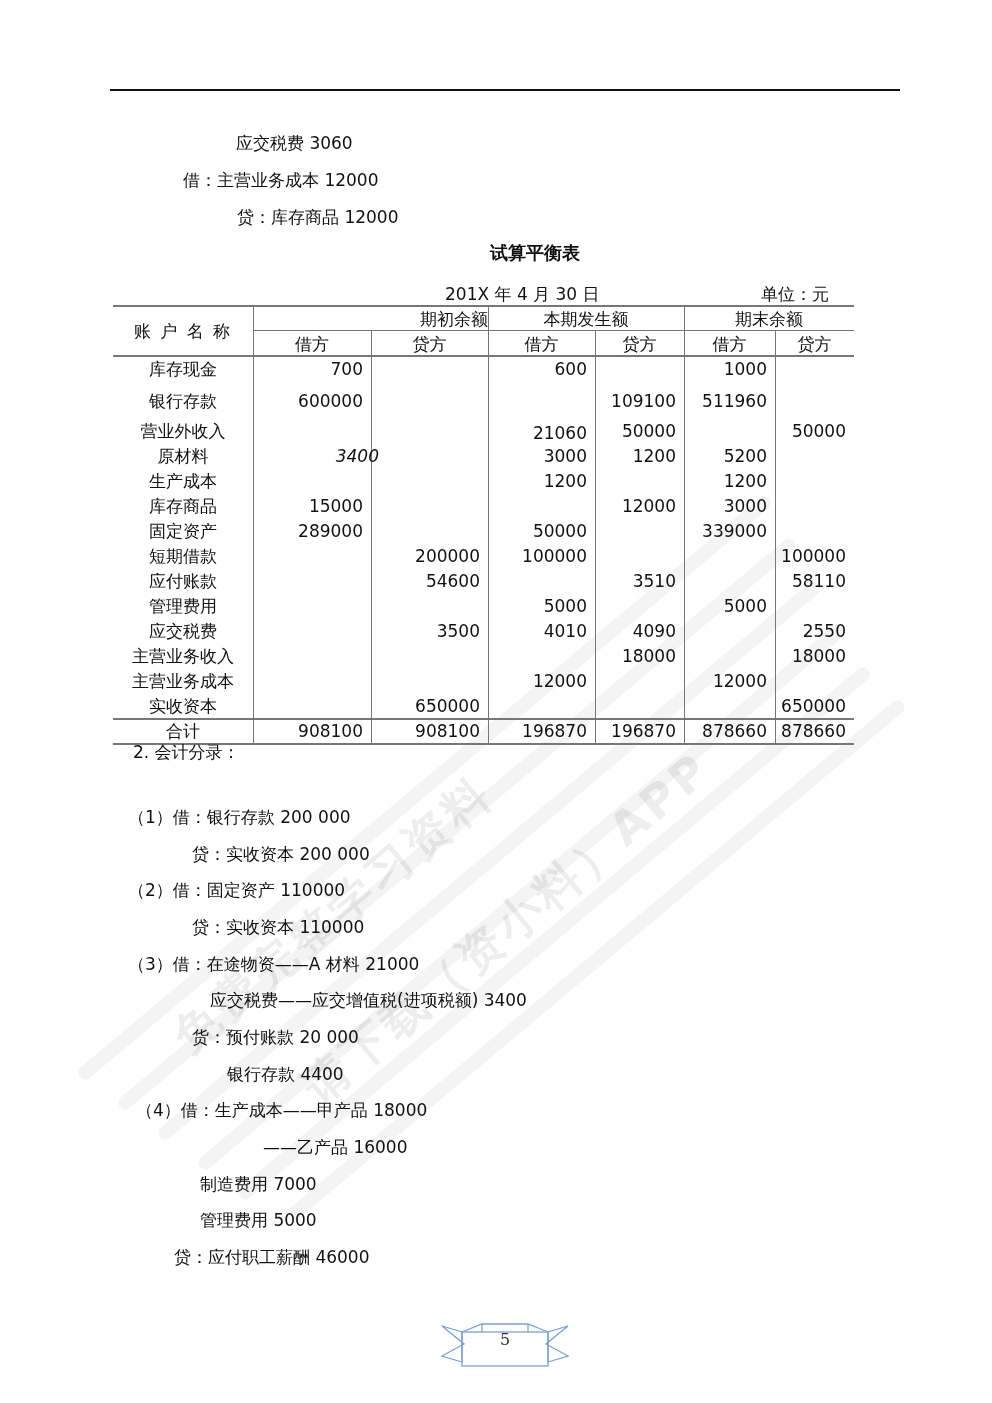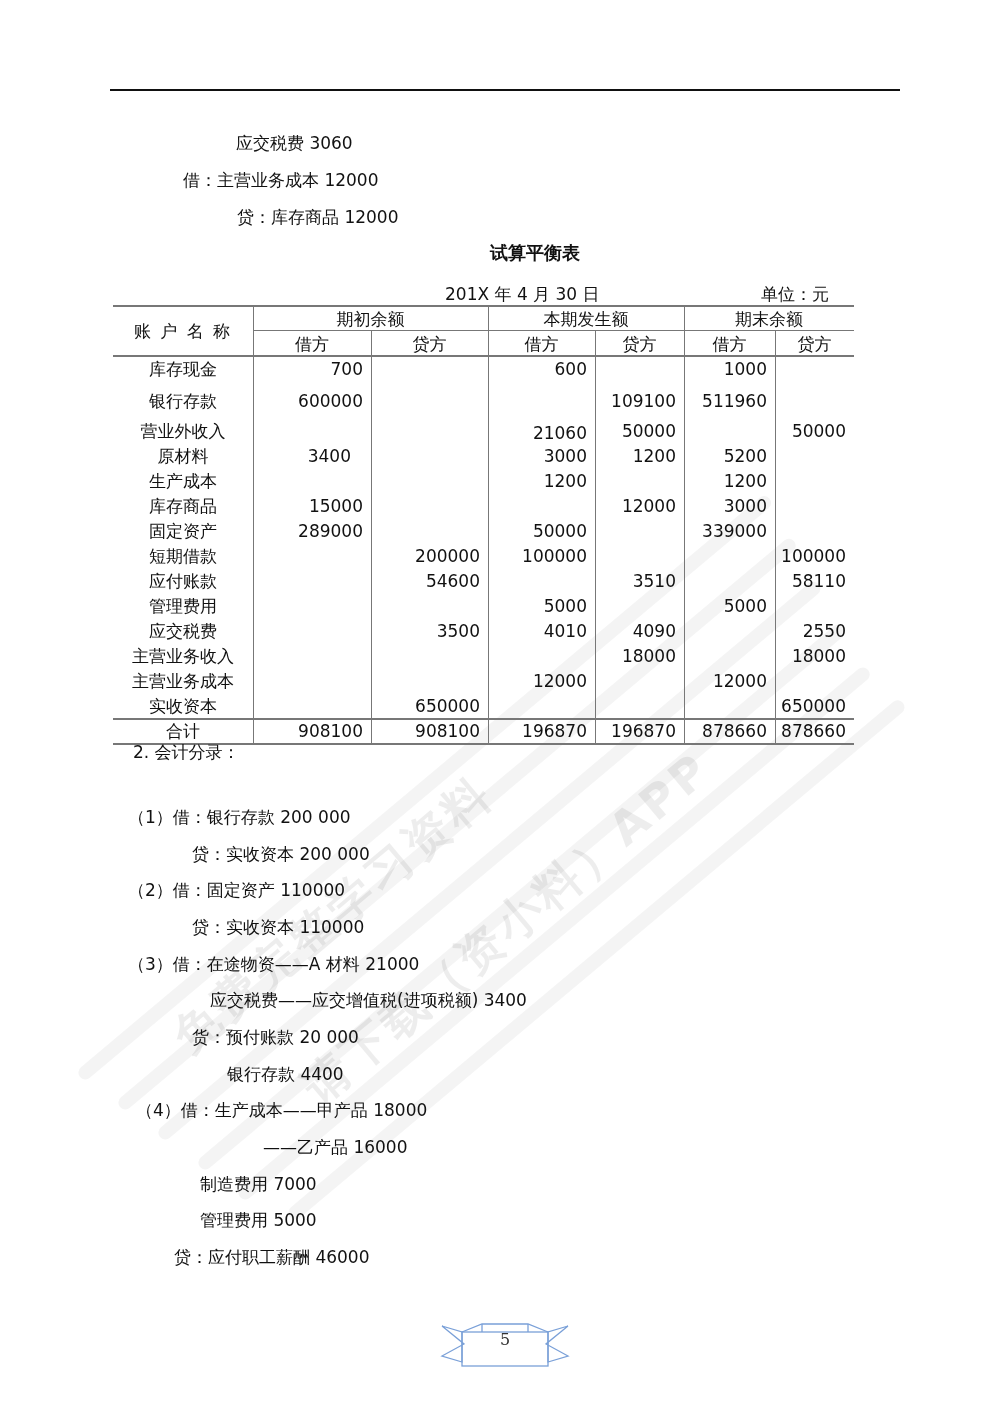--- a/index.html
+++ b/index.html
@@ -64,21 +64,21 @@
     <div class="hl" style="left:0; top:438px; width:741px;"></div>
 
     <div class="vl" style="left:140px; top:0; height:439px;"></div>
     <div class="vl" style="left:258px; top:25px; height:414px;"></div>
     <div class="vl" style="left:375px; top:0; height:439px;"></div>
     <div class="vl" style="left:482px; top:25px; height:414px;"></div>
     <div class="vl" style="left:571px; top:0; height:439px;"></div>
     <div class="vl" style="left:662px; top:25px; height:414px;"></div>
 
     <div class="cell c-name" style="left:0; width:140px; top:15px; letter-spacing:2px;">账 户 名 称</div>
-    <div class="cell c-name" style="left:140px; width:235px; top:3px;">期初余额</div>
+    <div class="cell c-name" style="left:140px; width:235px; top:3px;text-align:right;">期初余额</div>
     <div class="cell c-name" style="left:375px; width:196px; top:3px;">本期发生额</div>
     <div class="cell c-name" style="left:571px; width:170px; top:3px;">期末余额</div>
 
     <div class="cell c-name" style="left:140px; width:118px; top:28px;">借方</div>
     <div class="cell c-name" style="left:258px; width:117px; top:28px;">贷方</div>
     <div class="cell c-name" style="left:375px; width:107px; top:28px;">借方</div>
     <div class="cell c-name" style="left:482px; width:89px; top:28px;">贷方</div>
     <div class="cell c-name" style="left:571px; width:91px; top:28px;">借方</div>
     <div class="cell c-name" style="left:662px; width:79px; top:28px;">贷方</div>
 
@@ -98,21 +98,21 @@
         <div class="cell c-num" style="left: 571px; width: 83px; top: 85px;">511960</div>
         <div class="cell c-num" style="left: 662px; width: 71px; top: 85px;"></div>
         <div class="cell c-name" style="left: 0px; width: 140px; top: 115px;">营业外收入</div>
         <div class="cell c-num" style="left: 140px; width: 110px; top: 115px;"></div>
         <div class="cell c-num" style="left: 258px; width: 109px; top: 115px;"></div>
         <div class="cell c-num" style="left: 375px; width: 99px; top: 115px;"></div>
         <div class="cell c-num" style="left: 482px; width: 81px; top: 115px;">50000</div>
         <div class="cell c-num" style="left: 571px; width: 83px; top: 115px;"></div>
         <div class="cell c-num" style="left: 662px; width: 71px; top: 115px;">50000</div>
         <div class="cell c-name" style="left: 0px; width: 140px; top: 140px;">原材料</div>
-        <div class="cell c-num" style="left: 128px; width: 110px; top: 140px;">3400</div>
+        <div class="cell c-num" style="left: 156px; width: 110px; top: 140px; font-style: italic;">3400</div>
         <div class="cell c-num" style="left: 258px; width: 109px; top: 140px;"></div>
         <div class="cell c-num" style="left: 375px; width: 99px; top: 140px;">3000</div>
         <div class="cell c-num" style="left: 482px; width: 81px; top: 140px;">1200</div>
         <div class="cell c-num" style="left: 571px; width: 83px; top: 140px; padding-left: 16px;">5200</div>
         <div class="cell c-num" style="left: 662px; width: 71px; top: 140px;"></div>
         <div class="cell c-name" style="left: 0px; width: 140px; top: 165px;">生产成本</div>
         <div class="cell c-num" style="left: 140px; width: 110px; top: 165px;"></div>
         <div class="cell c-num" style="left: 258px; width: 109px; top: 165px;"></div>
         <div class="cell c-num" style="left: 375px; width: 99px; top: 165px;">1200</div>
         <div class="cell c-num" style="left: 482px; width: 81px; top: 165px;"></div>

